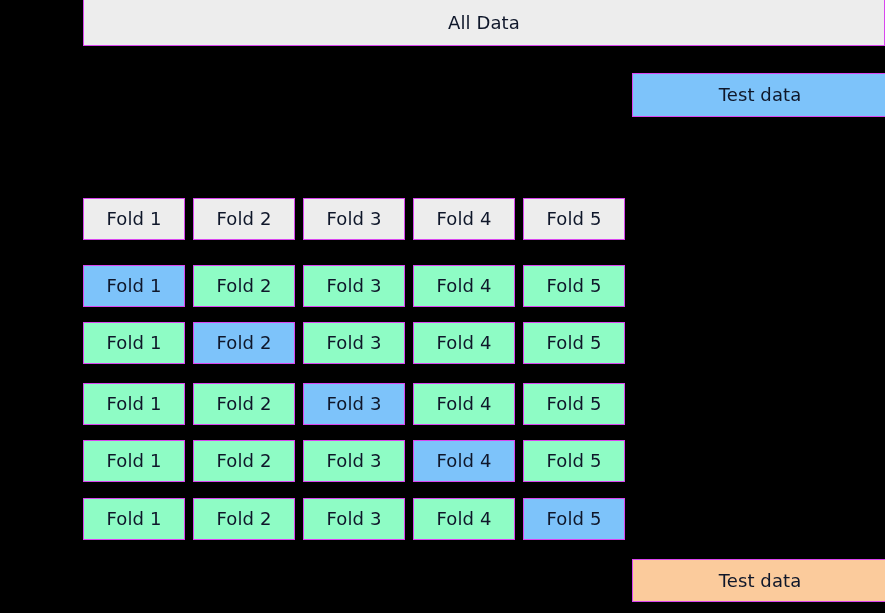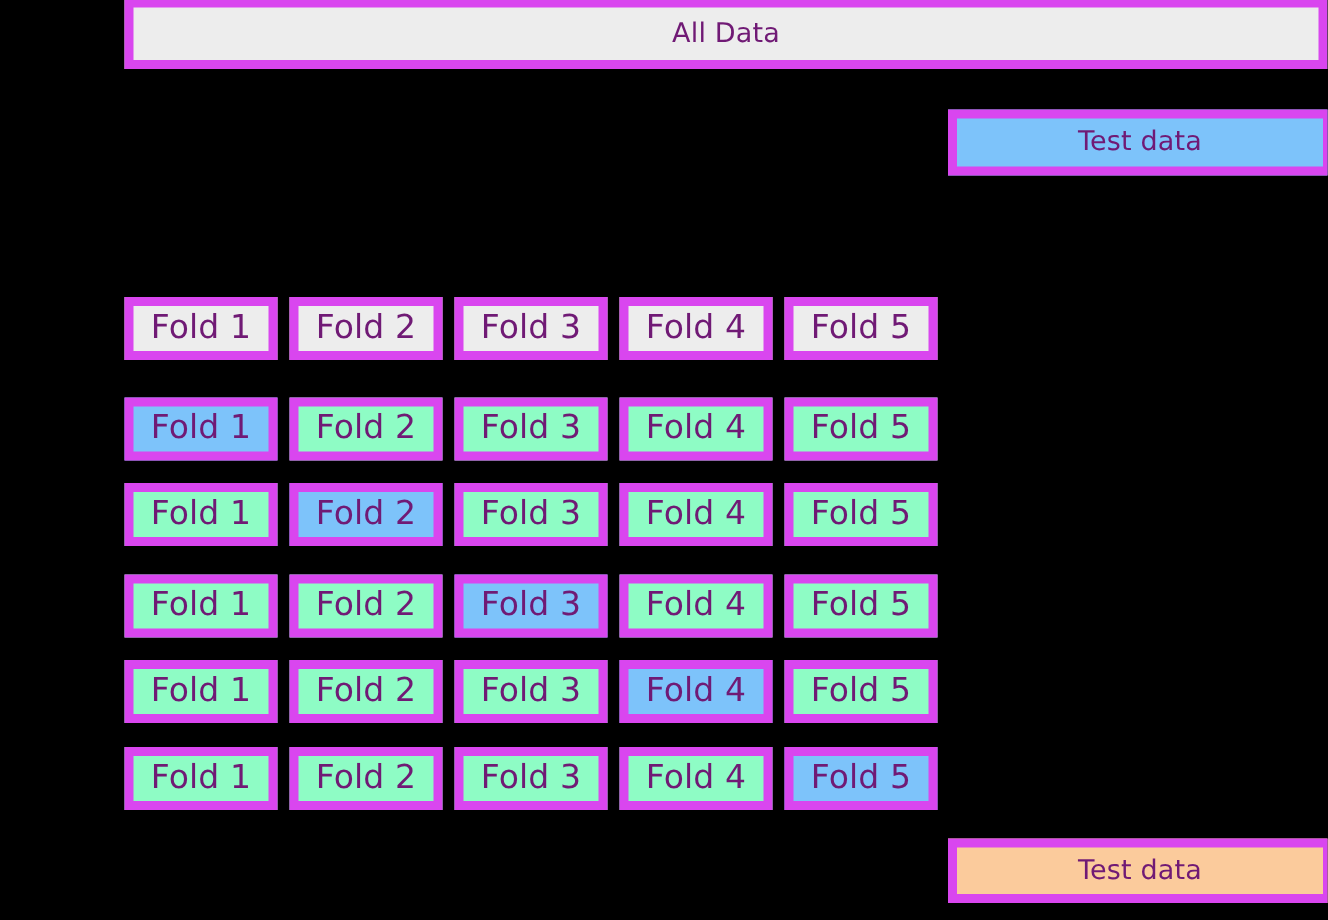--- a/index.html
+++ b/index.html
@@ -18,37 +18,37 @@
     position: relative;
     width: 885px;
     height: 613px;
     background: #000000;
   }
 
   
   .box {
     position: absolute;
     box-sizing: border-box;
-    border: 6px solid #d946ef;
+    border: 1px solid #d946ef;
     display: flex;
     align-items: center;
     justify-content: center;
-    color: #701a75;
+    color: #0f172a;
     font-size: 18px;
     line-height: 1;
     white-space: nowrap;
     letter-spacing: 0.1px;
   }
 
   .box.all-data      { background: #ededed; }
   .box.training      { background: #8efcc5; }
   .box.test-top      { background: #7dc3fa; }
   .box.test-bottom   { background: #fbcb9c; }
 
-  .fold              { font-size: 22px; }
+  .fold              { font-size: 18px; }
   .fold.neutral      { background: #ededed; }
   .fold.train        { background: #8efcc5; }
   .fold.valid        { background: #7dc3fa; }
 
   .label {
     pointer-events: none;
   }
 </style>
 </head>
 <body>

